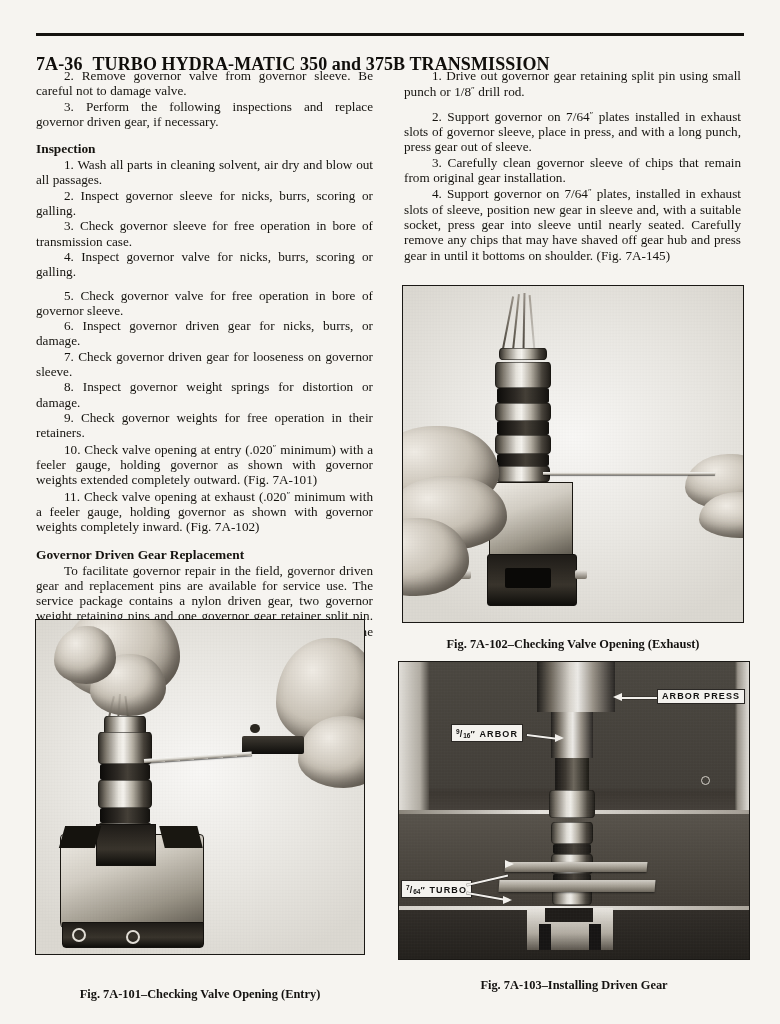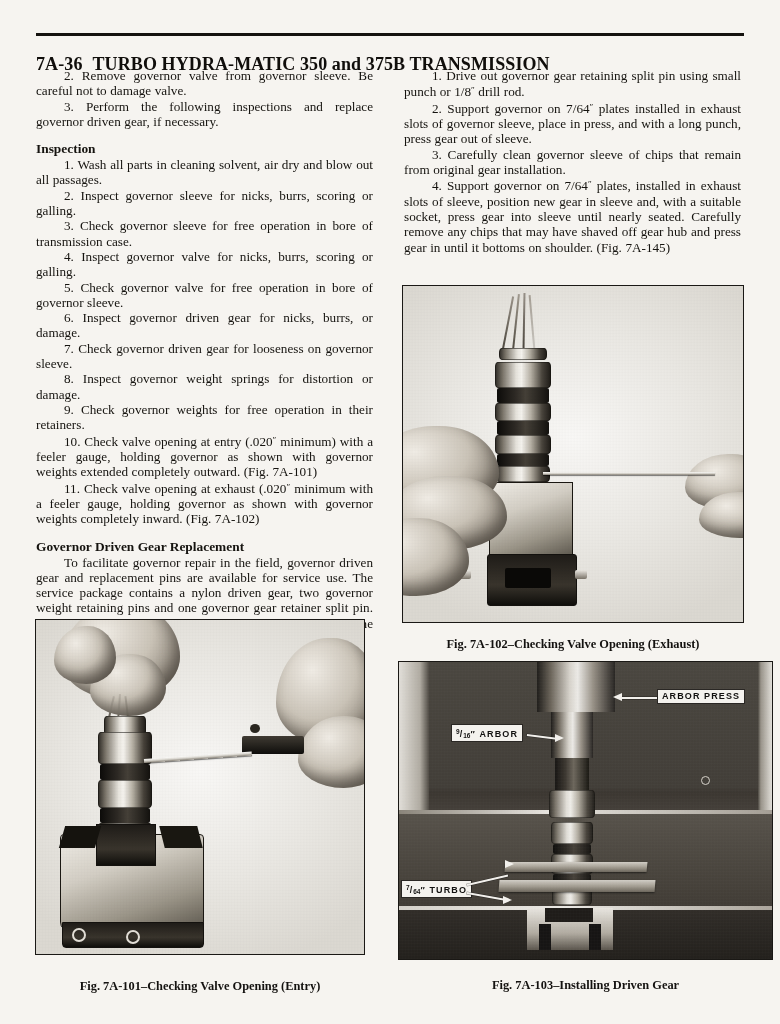--- a/index.html
+++ b/index.html
@@ -56,21 +56,21 @@
   p.body {
     margin: 0;
     font-size: 13.2px;
     line-height: 15.3px;
     text-align: justify;
     text-justify: inter-word;
     text-indent: 28px;
     word-spacing: 0.2px;
     hyphens: none;
   }
-  p.gap { }
+  p.gap { margin-top: 8px; }
 
   h2.subhead {
     margin: 0;
     padding-top: 12px;
     padding-bottom: 1px;
     font-size: 13.4px;
     line-height: 15px;
     font-weight: bold;
     text-align: left;
   }
@@ -99,24 +99,24 @@
     color: #141210;
   }
 
   
   #fig-102 { left: 402px; top: 285px; }
   #fig-102 .photo-frame { width: 340px; height: 336px; }
   #fig-102 .caption { margin-top: 14px; }
 
   #fig-101 { left: 35px; top: 619px; }
   #fig-101 .photo-frame { width: 328px; height: 334px; }
-  #fig-101 .caption { margin-top: 24px; }
+  #fig-101 .caption { margin-top: 32px; }
 
   #fig-103 { left: 398px; top: 661px; }
-  #fig-103 .photo-frame { width: 350px; height: 297px; border-width: 1px; padding-left: 23px; }
+  #fig-103 .photo-frame { width: 350px; height: 297px; border-width: 1px; }
   #fig-103 .caption { margin-top: 18px; }
 
   
   .photo {
     position: absolute;
     inset: 0;
   }
 
   
   .photo-light {

